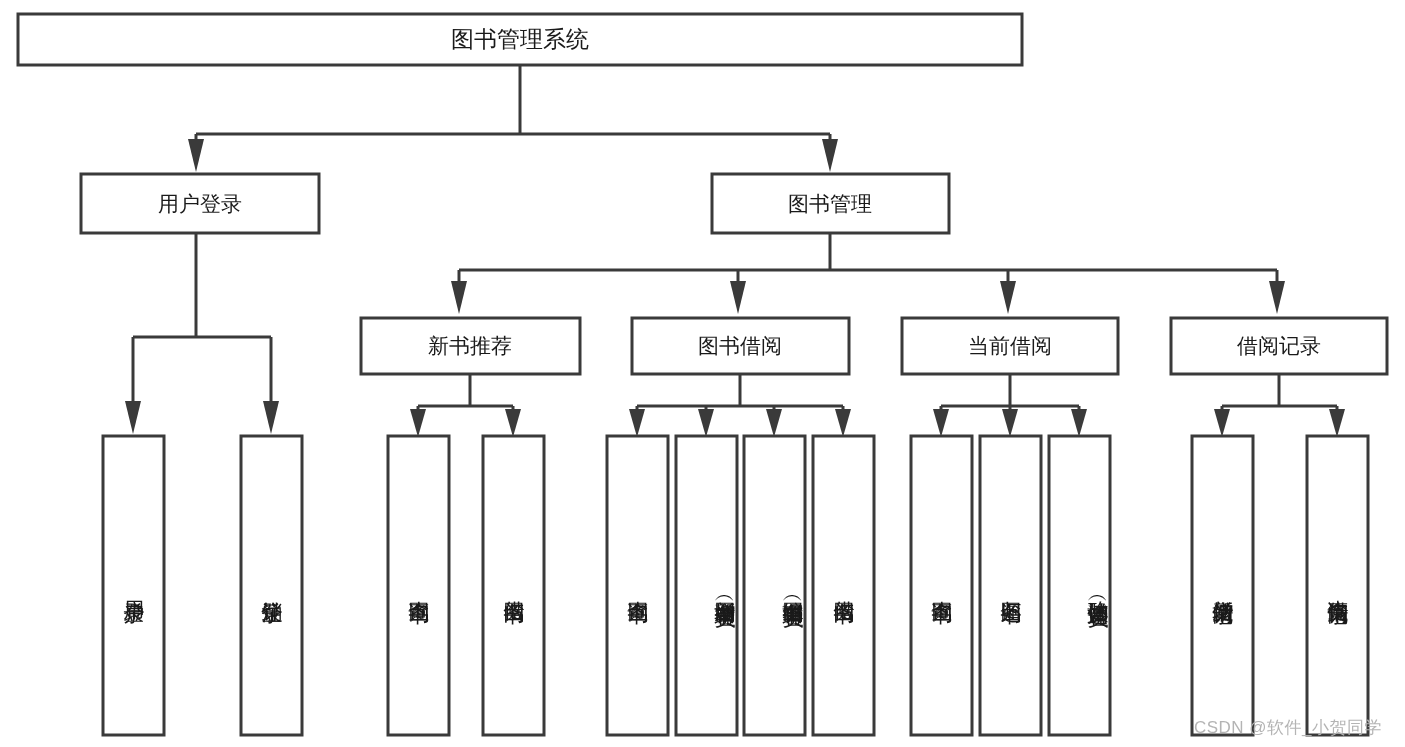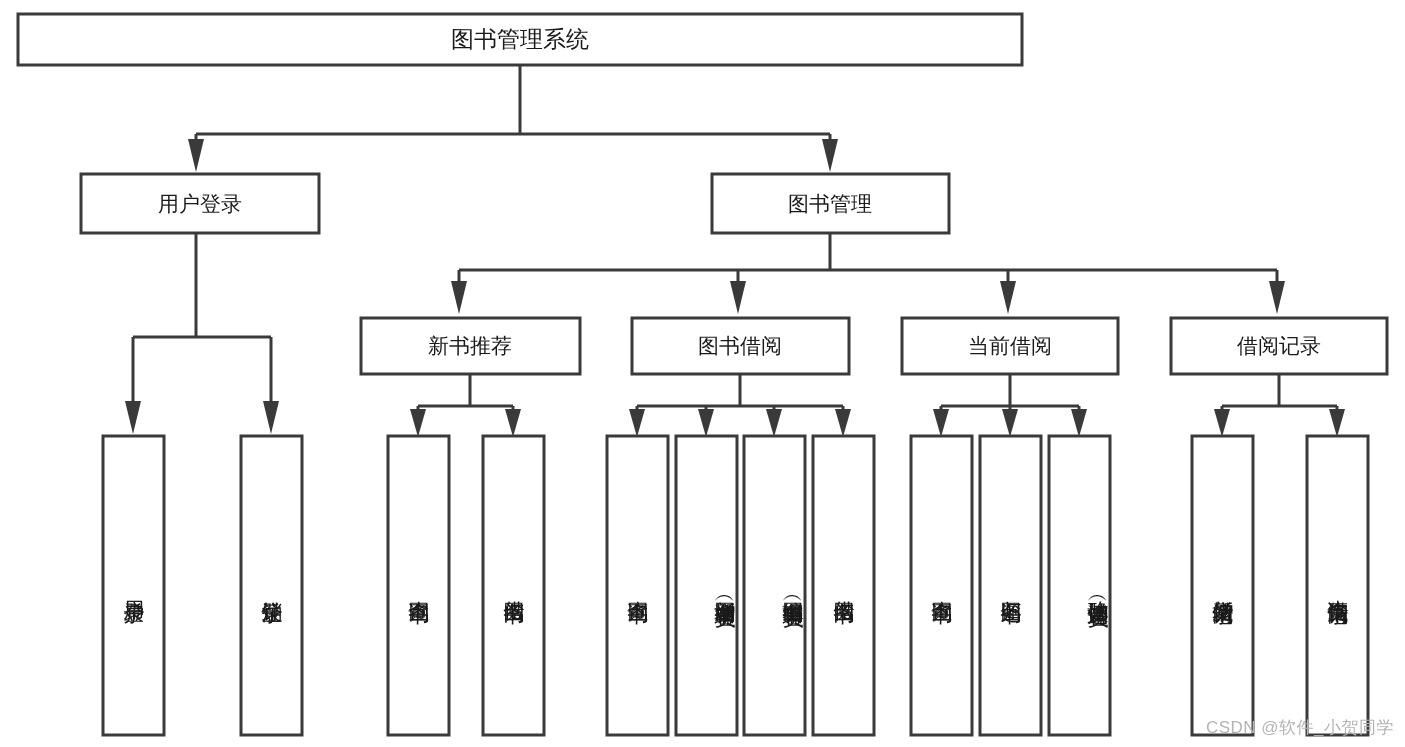--- a/index.html
+++ b/index.html
@@ -62,21 +62,21 @@
     font-family: "Liberation Sans", "DejaVu Sans", sans-serif;
     font-size: 21px;
     line-height: 1.18;
     color: #1a1a1a;
     letter-spacing: 1px;
     white-space: nowrap;
     pointer-events: none;
   }
   .watermark {
     position: absolute;
-    right: 8px;
+    right: 20px;
     bottom: 8px;
     font-family: "Liberation Sans", "DejaVu Sans", sans-serif;
     font-size: 17px;
     color: #b4b4b4;
     white-space: nowrap;
     letter-spacing: 0.5px;
   }
 </style>
 </head>
 <body>

